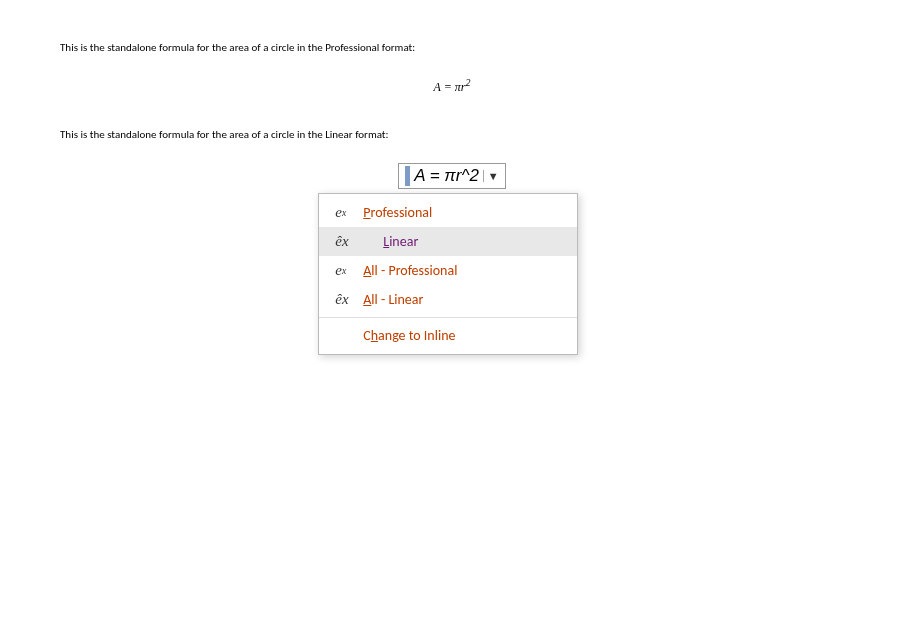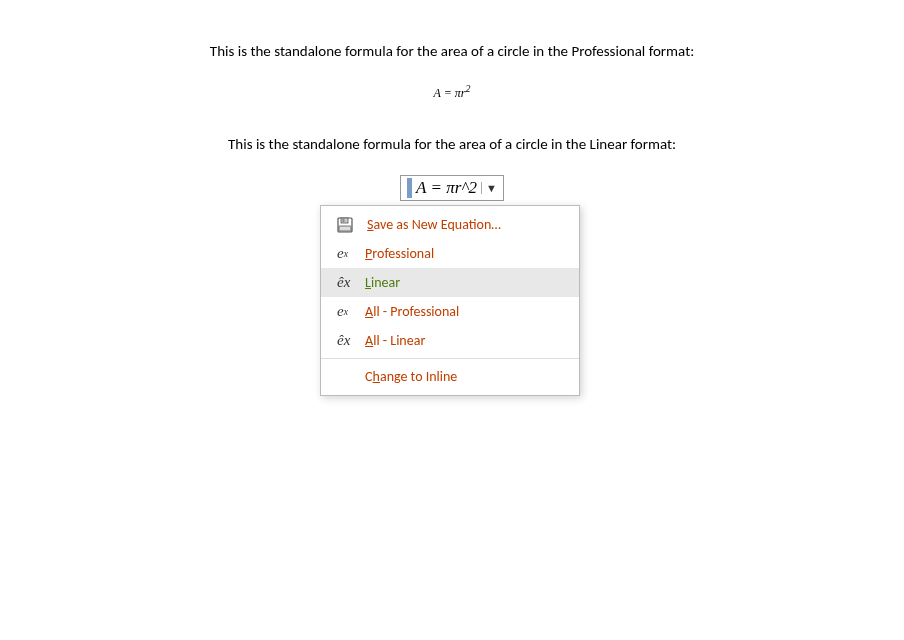--- a/index.html
+++ b/index.html
@@ -9,23 +9,22 @@
       font-family: 'Calibri', 'Segoe UI', Arial, sans-serif;
       font-size: 15px;
       color: #000;
       width: 904px;
       min-height: 640px;
       padding: 40px 60px;
     }
 
     .paragraph {
       margin-bottom: 20px;
-      font-size: 15px;
+      font-size: 11px;
       line-height: 1.5;
-      text-align: center;
     }
 
     .formula-block {
       text-align: center;
       margin: 16px 0 32px 0;
       font-size: 12px;
       font-style: italic;
       font-family: 'Cambria Math', 'Times New Roman', serif;
     }
 
@@ -51,21 +50,21 @@
 
     .equation-box .left-handle {
       width: 5px;
       background: #7a9cc7;
       align-self: stretch;
       margin-right: 4px;
     }
 
     .equation-box .eq-text {
       font-style: italic;
-      font-family: Liberation Serif, serif;
+      font-family: Liberation Sans, sans-serif;
       font-size: 17px;
     }
 
     .equation-box .dropdown-arrow {
       display: inline-block;
       margin-left: 4px;
       border-left: 1px solid #aaa;
       padding-left: 4px;
       font-size: 11px;
       color: #333;
@@ -111,21 +110,22 @@
       font-size: 15px;
       color: #333;
     }
 
     .menu-item .menu-label {
       color: #c04000;
       text-decoration: none;
     }
 
     .menu-item .menu-label.black {
-      color: #4d7c0f;
+      color: #701a75;
+      margin-left: 20px;
     }
 
     .menu-item .menu-label span.underline {
       text-decoration: underline;
     }
 
     .menu-item .chevron {
       position: absolute;
       right: 12px;
       font-size: 12px;
@@ -169,33 +169,20 @@
   <div style="position: relative; display: inline-block;">
     <div class="equation-box">
       <div class="left-handle"></div>
       <span class="eq-text"><i>A</i> = <i>πr</i>^2</span>
       <span class="dropdown-arrow">▼</span>
     </div>
 
     
     <div class="context-menu">
 
-      <div class="menu-item">
-        <span class="menu-icon save-icon">
-          <svg width="16" height="16" viewBox="0 0 16 16" fill="none" xmlns="http://www.w3.org/2000/svg">
-            <rect x="1" y="1" width="14" height="14" rx="1" stroke="#555" stroke-width="1.2" fill="none"></rect>
-            <rect x="4" y="1" width="7" height="5" fill="#ccc" stroke="#555" stroke-width="0.8"></rect>
-            <rect x="5.5" y="1.5" width="2" height="3.5" fill="#888"></rect>
-            <rect x="2" y="9" width="12" height="5" rx="0.5" fill="#ddd" stroke="#555" stroke-width="0.8"></rect>
-          </svg>
-        </span>
-        <span class="menu-label">
-          <span class="underline">S</span>ave as New Equation…
-        </span>
-      </div>
 
       <div class="menu-item">
         <span class="menu-icon" style="font-family:'Cambria Math','Times New Roman',serif; font-style:italic;">
           e<sup style="font-size:0.65em;">x</sup>
         </span>
         <span class="menu-label">
           <span class="underline">P</span>rofessional
         </span>
       </div>
 

